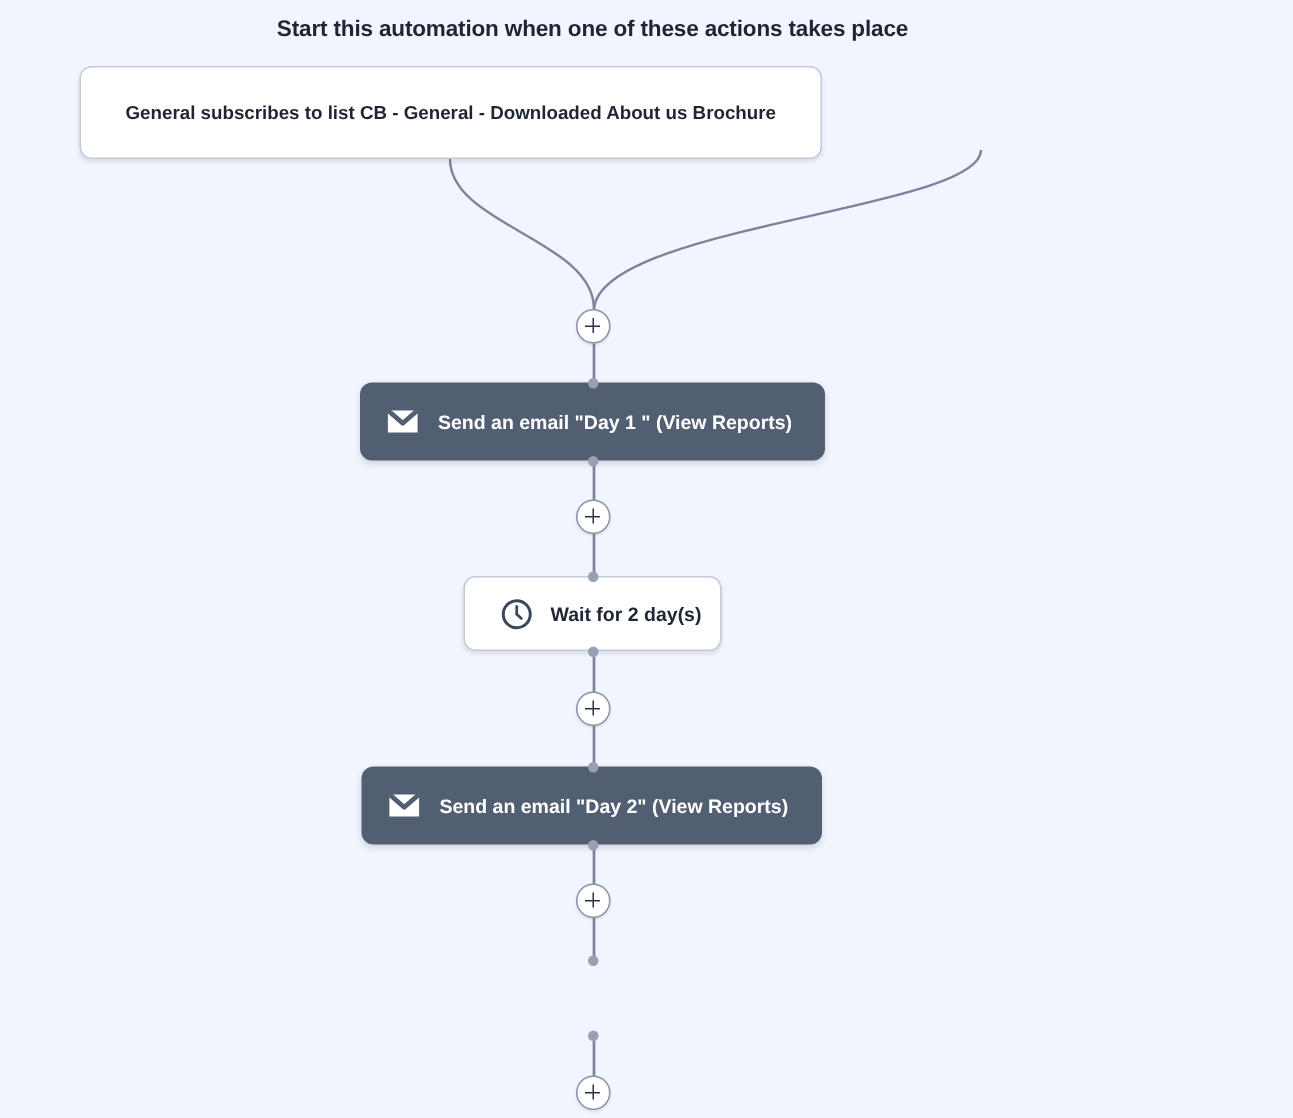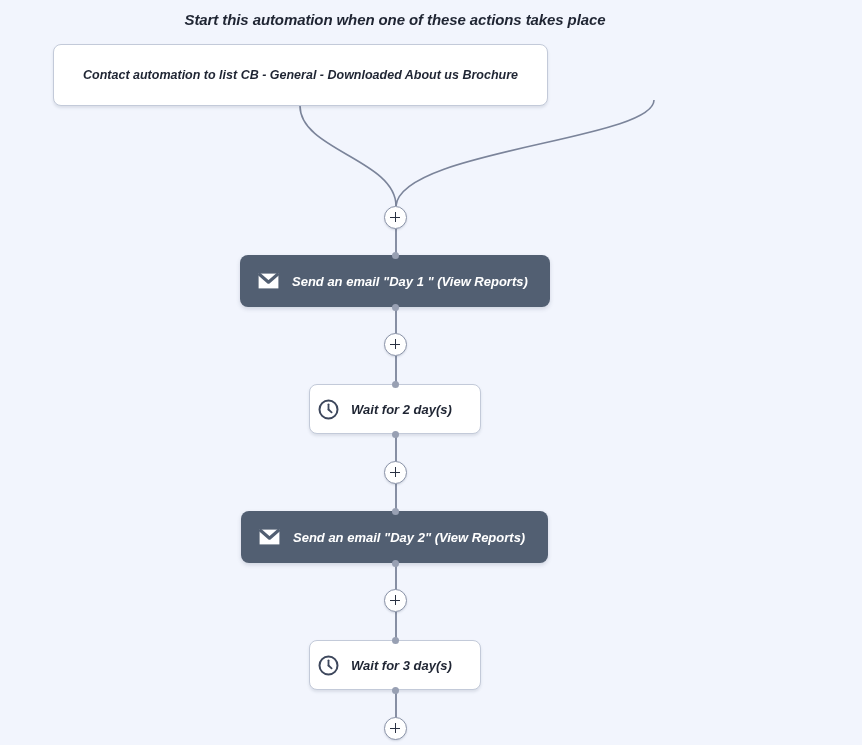--- a/index.html
+++ b/index.html
@@ -13,21 +13,20 @@
     background: #f2f5fd;
     font-family: "Liberation Sans", sans-serif;
     overflow: hidden;
     position: relative;
   }
 
   #canvas {
     position: relative;
     width: 732px;
     height: 745px;
-    font-style: italic;
   }
 
   
   #connectors {
     position: absolute;
     left: 0;
     top: 0;
     width: 862px;
     height: 745px;
     pointer-events: none;
@@ -105,21 +104,21 @@
     white-space: nowrap;
   }
 
   
   .node-wait {
     background: #ffffff;
     border: 1px solid #c3cad9;
     border-radius: 8px;
     box-shadow: 0 2px 3px rgba(54, 66, 94, 0.13);
     justify-content: flex-start;
-    padding: 0 8px;
+    padding: 0 24px;
   }
   .node-wait .label {
     font-size: 13px;
     font-weight: bold;
     color: #1f2533;
     margin-left: 12px;
     white-space: nowrap;
   }
 
   .icon-slot {
@@ -197,21 +196,21 @@
     <line x1="396" y1="563" x2="396" y2="590" stroke="#7b849a" stroke-width="1.8"></line>
 
     <line x1="396" y1="612" x2="396" y2="640" stroke="#7b849a" stroke-width="1.8"></line>
 
     <line x1="396" y1="690" x2="396" y2="718" stroke="#7b849a" stroke-width="1.8"></line>
   </svg>
 
   <div class="page-title">Start this automation when one of these actions takes place</div>
 
   <div class="node trigger-card" style="left:53px; top:44px; width:495px; height:62px;">
-    <span class="label">Contact automation to list CB - General - Downloaded About us Brochure</span>
+    <span class="label">General subscribes to list CB - General - Downloaded About us Brochure</span>
   </div>
 
 
   <div class="plus-btn" style="left:384px; top:206px;"></div>
 
   <div class="port-dot" style="left:392px; top:252px;"></div>
   <div class="node node-email" style="left:240px; top:255px; width:310px; height:52px;">
     <span class="icon-slot">
       <svg width="21" height="16" viewBox="0 0 21 16">
         <path d="M0.6 0.6 H20.4 V15.4 H0.6 Z" fill="#ffffff"></path>
@@ -247,27 +246,17 @@
         <path d="M0.6 0.6 L10.5 9.2 L20.4 0.6" fill="none" stroke="#525f72" stroke-width="3.2" stroke-linejoin="round"></path>
       </svg>
     </span>
     <span class="label">Send an email "Day 2" (View Reports)</span>
   </div>
   <div class="port-dot" style="left:392px; top:560px;"></div>
 
   <div class="plus-btn" style="left:384px; top:589px;"></div>
 
   <div class="port-dot" style="left:392px; top:637px;"></div>
-  <div class="node node-wait" style="left:309px; top:640px; width:172px; height:50px;">
-    <span class="icon-slot">
-      <svg width="21" height="21" viewBox="0 0 21 21">
-        <circle cx="10.5" cy="10.5" r="9" fill="none" stroke="#3d475c" stroke-width="2"></circle>
-        <line x1="10.5" y1="10.5" x2="10.5" y2="5.3" stroke="#3d475c" stroke-width="1.8" stroke-linecap="round"></line>
-        <line x1="10.5" y1="10.5" x2="13.6" y2="13.3" stroke="#3d475c" stroke-width="1.8" stroke-linecap="round"></line>
-      </svg>
-    </span>
-    <span class="label">Wait for 3 day(s)</span>
-  </div>
   <div class="port-dot" style="left:392px; top:687px;"></div>
 
   <div class="plus-btn" style="left:384px; top:717px;"></div>
 
 </div>
 
 </body></html>

